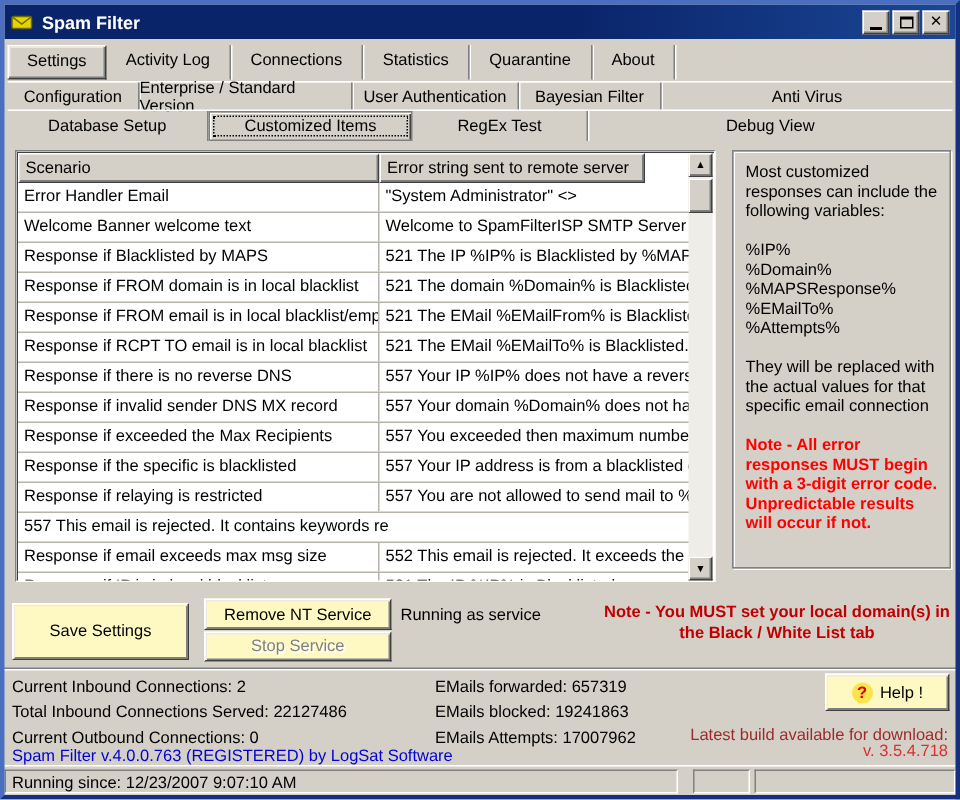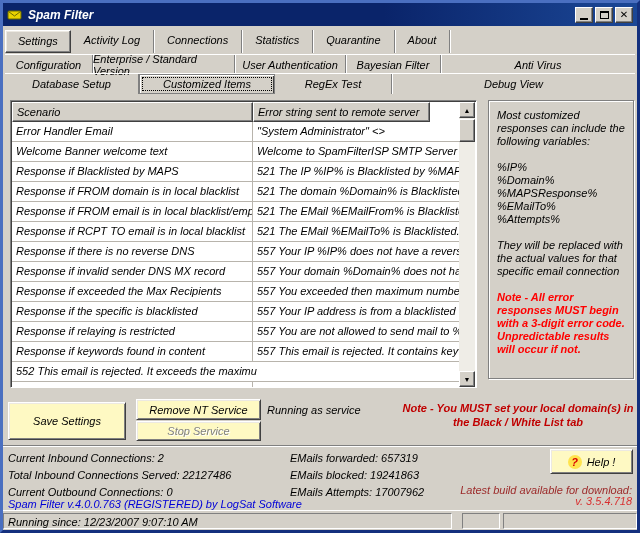--- a/index.html
+++ b/index.html
@@ -3,21 +3,21 @@
 <meta charset="utf-8">
 <style>
   html,body{margin:0;padding:0;}
   body{
     width:640px;height:533px;position:relative;overflow:hidden;
     background:#d4d0c8;
     font-family:"Liberation Sans","DejaVu Sans",sans-serif;
     font-size:11px;color:#000;
     -webkit-font-smoothing:none;
   }
-  .abs{position:absolute;font-style:italic;}
+  .abs{position:absolute;}
   
   #frame{left:0;top:0;width:640px;height:533px;border:3px solid;
     border-color:#4a6fc0 #14307e #14307e #4a6fc0;box-sizing:border-box;pointer-events:none;z-index:50;}
   
   #titlebar{left:3px;top:3px;width:634px;height:23px;
     background:linear-gradient(90deg,#0a246a 0%,#0a246a 60%,#1b4796 100%);
     display:flex;align-items:center;}
   #titlebar .title{color:#fff;font-weight:bold;font-size:12px;margin-left:5px;}
   .app-icon{width:16px;height:14px;margin-left:4px;position:relative;}
   .app-icon svg{display:block;}
@@ -199,24 +199,24 @@
       </div>
     <div class="row">
         <span class="cell c0">Response if the specific is blacklisted</span>
         <span class="cell c1">557 Your IP address is from a blacklisted country.</span>
       </div>
     <div class="row">
         <span class="cell c0">Response if relaying is restricted</span>
         <span class="cell c1">557 You are not allowed to send mail to %EMailT</span>
       </div>
     <div class="row">
-        <span class="cell c0">Response if keywords found in content</span>
         <span class="cell c1">557 This email is rejected. It contains keywords re</span>
       </div>
     <div class="row">
+        <span class="cell c0">Response if email exceeds max msg size</span>
         <span class="cell c1">552 This email is rejected. It exceeds the maximu</span>
       </div>
     <div class="row">
         <span class="cell c0">Response if IP is in local blacklist</span>
         <span class="cell c1">521 The IP %IP% is Blacklisted.</span>
       </div>
   </div>
   <div id="vscroll">
     <div class="sbtn" id="sb-up">
         <span>▲</span>

